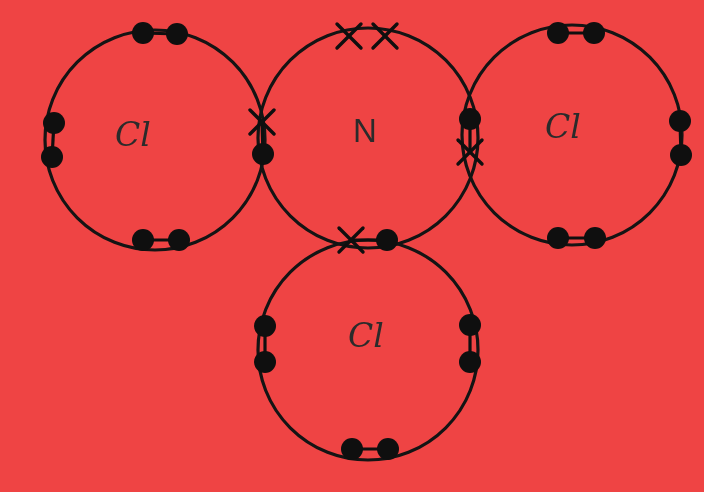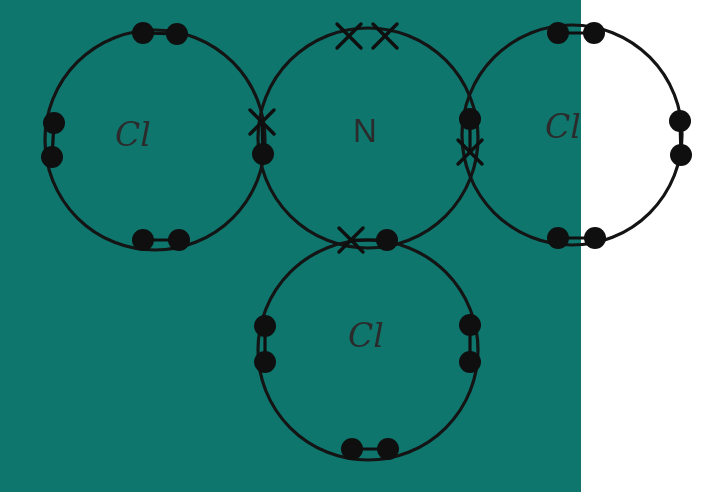--- a/index.html
+++ b/index.html
@@ -9,23 +9,23 @@
     background: #ffffff;
   }
   body {
     width: 725px;
     height: 492px;
     overflow: hidden;
     font-family: "Liberation Sans", sans-serif;
   }
   #diagram-root {
     position: relative;
-    width: 581px;
+    width: 704px;
     height: 492px;
-    background: #0f766e;
+    background: #ef4444;
     text-decoration: underline;
   }
   svg#lewis-svg {
     display: block;
     width: 725px;
     height: 492px;
   }
   .shell-circle {
     fill: none;
     stroke: #141414;

